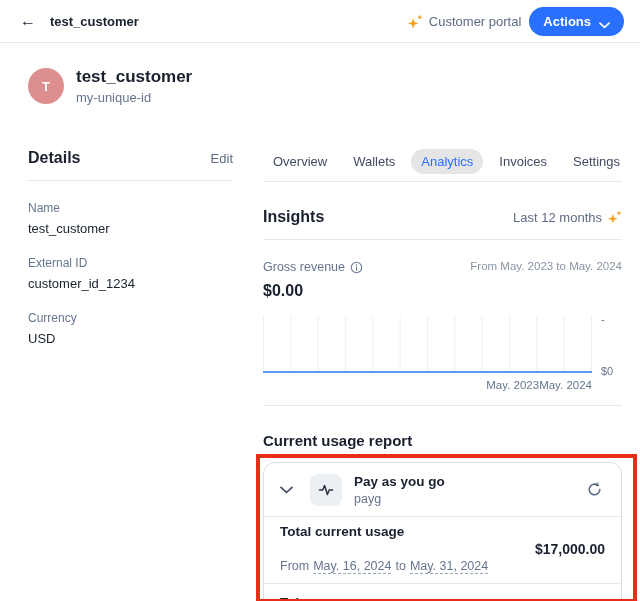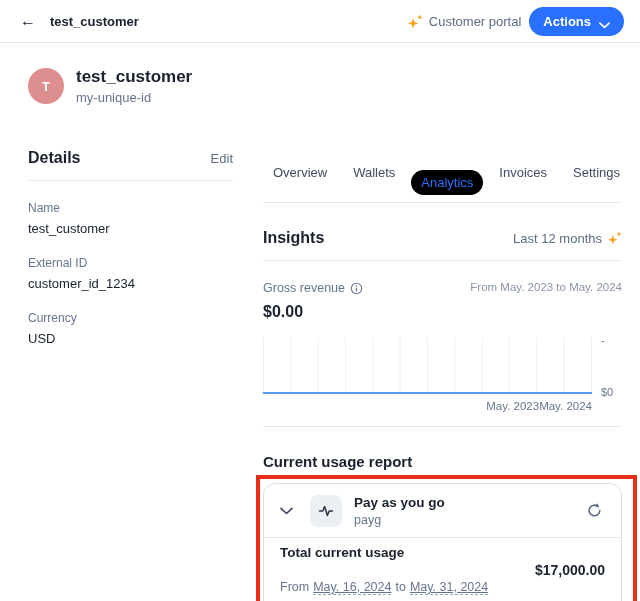--- a/index.html
+++ b/index.html
@@ -36,21 +36,21 @@
   .panel-head { display:flex; justify-content:space-between; align-items:center; }
   .h16 { font-size:16px; font-weight:bold; }
   .edit-link { font-size:13px; color:#5d6b82; cursor:pointer; }
   .left-col .divider { margin-top:13px; }
   .field { margin-top:20px; }
   .field-label { font-size:12px; color:#66758f; }
   .field-value { font-size:13px; color:#19212e; margin-top:6px; }
   
   .tabs { display:flex; align-items:center; gap:6px; }
   .tab { font-size:13px; color:#404b61; padding:5px 10px; border-radius:13px; cursor:pointer; white-space:nowrap; }
-  .tab.active { color:#2970ff; background:#000000;margin-top:21px; }
+  .tab.active { color:#2970ff; background:#e5e5e5; }
   .tabs-divider { margin-top:7px; }
   
   .insights-head { display:flex; justify-content:space-between; align-items:center; margin-top:26px; }
   .period { display:inline-flex; align-items:center; gap:6px; font-size:13px; color:#5d6b82; cursor:pointer; }
   .insights-head-divider { margin-top:13px; }
   .metric-row { display:flex; justify-content:space-between; align-items:flex-start; margin-top:20px; }
   .metric-label { font-size:12.5px; color:#66758f; display:inline-flex; align-items:center; gap:5px; }
   .metric-range { font-size:11.5px; color:#8a94a6; }
   .metric-value { font-size:16px; font-weight:bold; margin-top:8px; }
   
@@ -75,21 +75,21 @@
   .card-row1 { display:flex; align-items:center; padding:10.5px 16px; }
   .collapse-btn { background:none; border:none; padding:0; width:22px; display:flex; align-items:center; cursor:pointer; }
   .plan-icon-box { width:32px; height:32px; border-radius:8px; background:#eceff4;
                    display:flex; align-items:center; justify-content:center; margin-left:8px; }
   .plan-text { margin-left:12px; }
   .bold-sm { font-size:13.5px; font-weight:bold; }
   .code-sm { font-size:12.5px; color:#66758f; margin-top:3px; }
   .refresh-btn { margin-left:auto; background:none; border:none; padding:2px; cursor:pointer; display:flex; }
   .card-row2 { display:flex; justify-content:space-between; align-items:center; padding:7px 16px 9px; }
   .usage-period { font-size:12.5px; color:#66758f; margin-top:20px; display:inline-flex; gap:4px; }
-  .dashed-date { border-bottom:1px dashed #9aa3b5; cursor:default;text-decoration:underline; }
+  .dashed-date { border-bottom:1px dashed #9aa3b5; cursor:default; }
   .usage-amount { font-size:14px; font-weight:bold; }
   .card-row3 { padding:11px 16px; }
 </style>
 </head>
 <body>
 
 <div class="topbar">
   <span class="back-arrow">←</span>
   <span class="topbar-title">test_customer</span>
   <div class="topbar-right">

